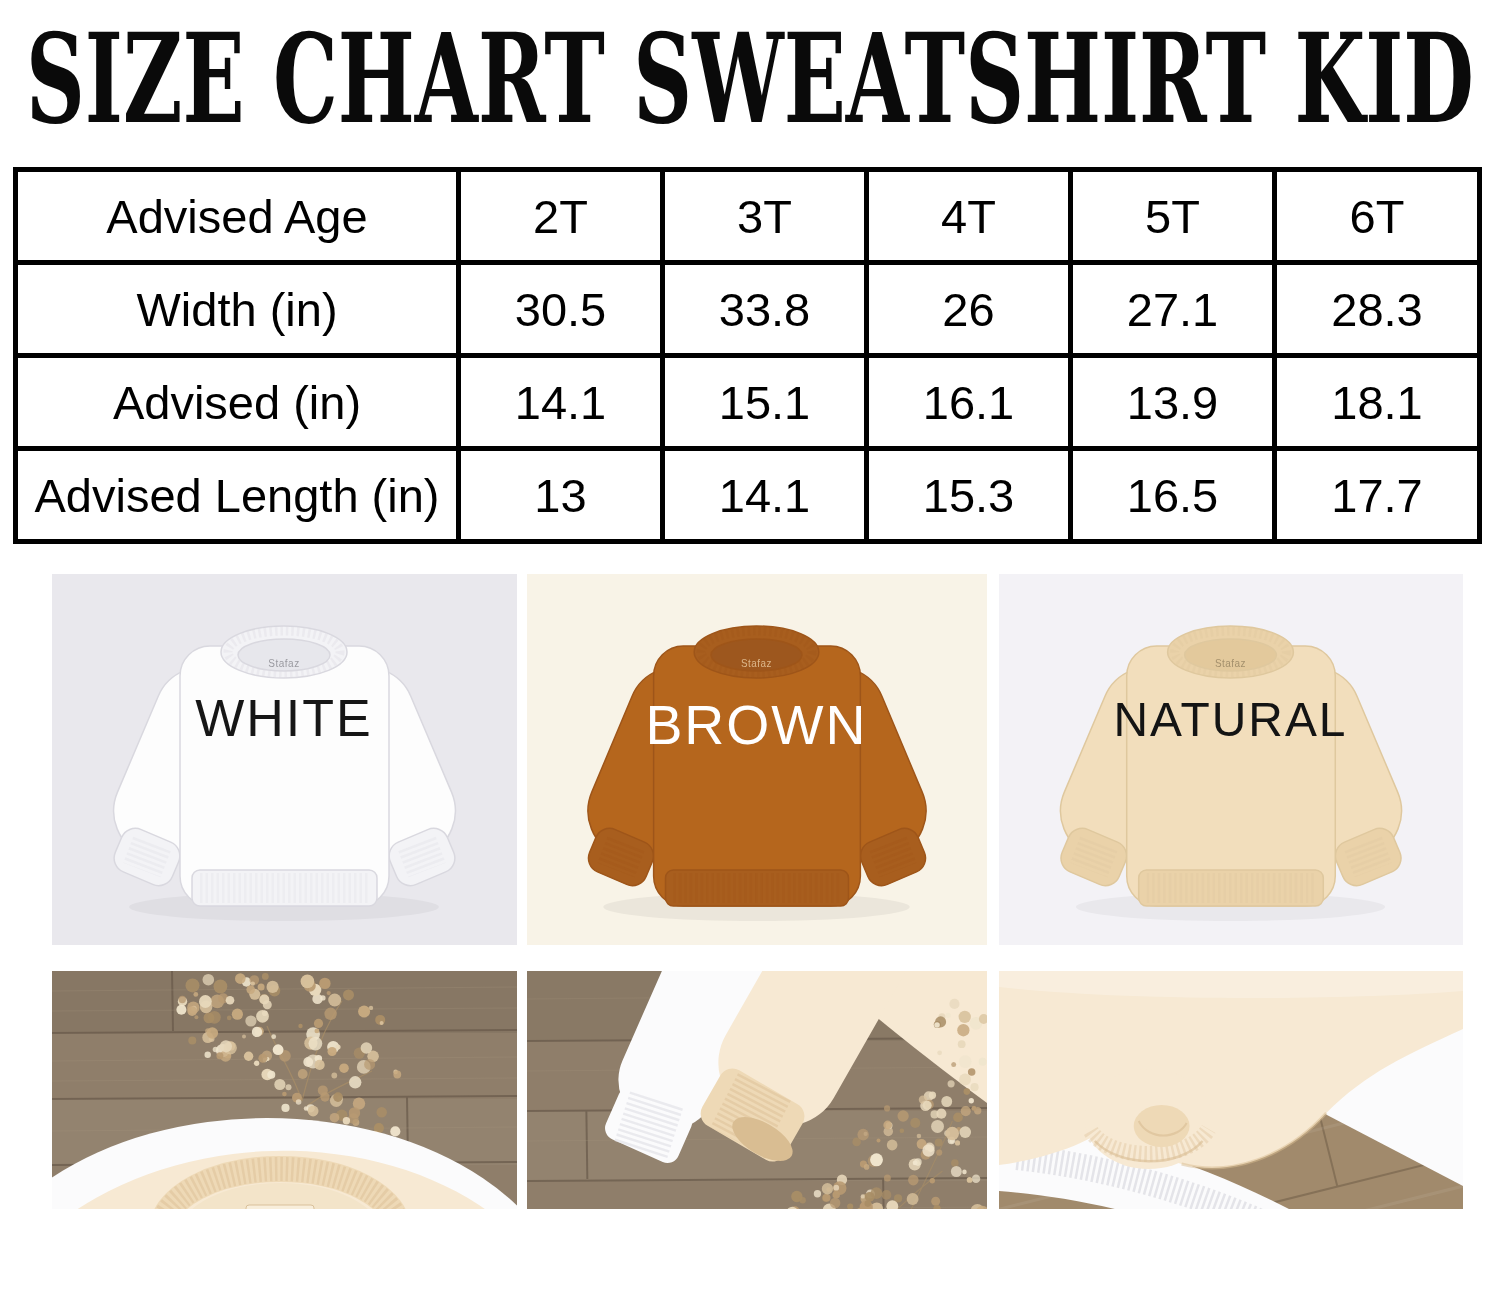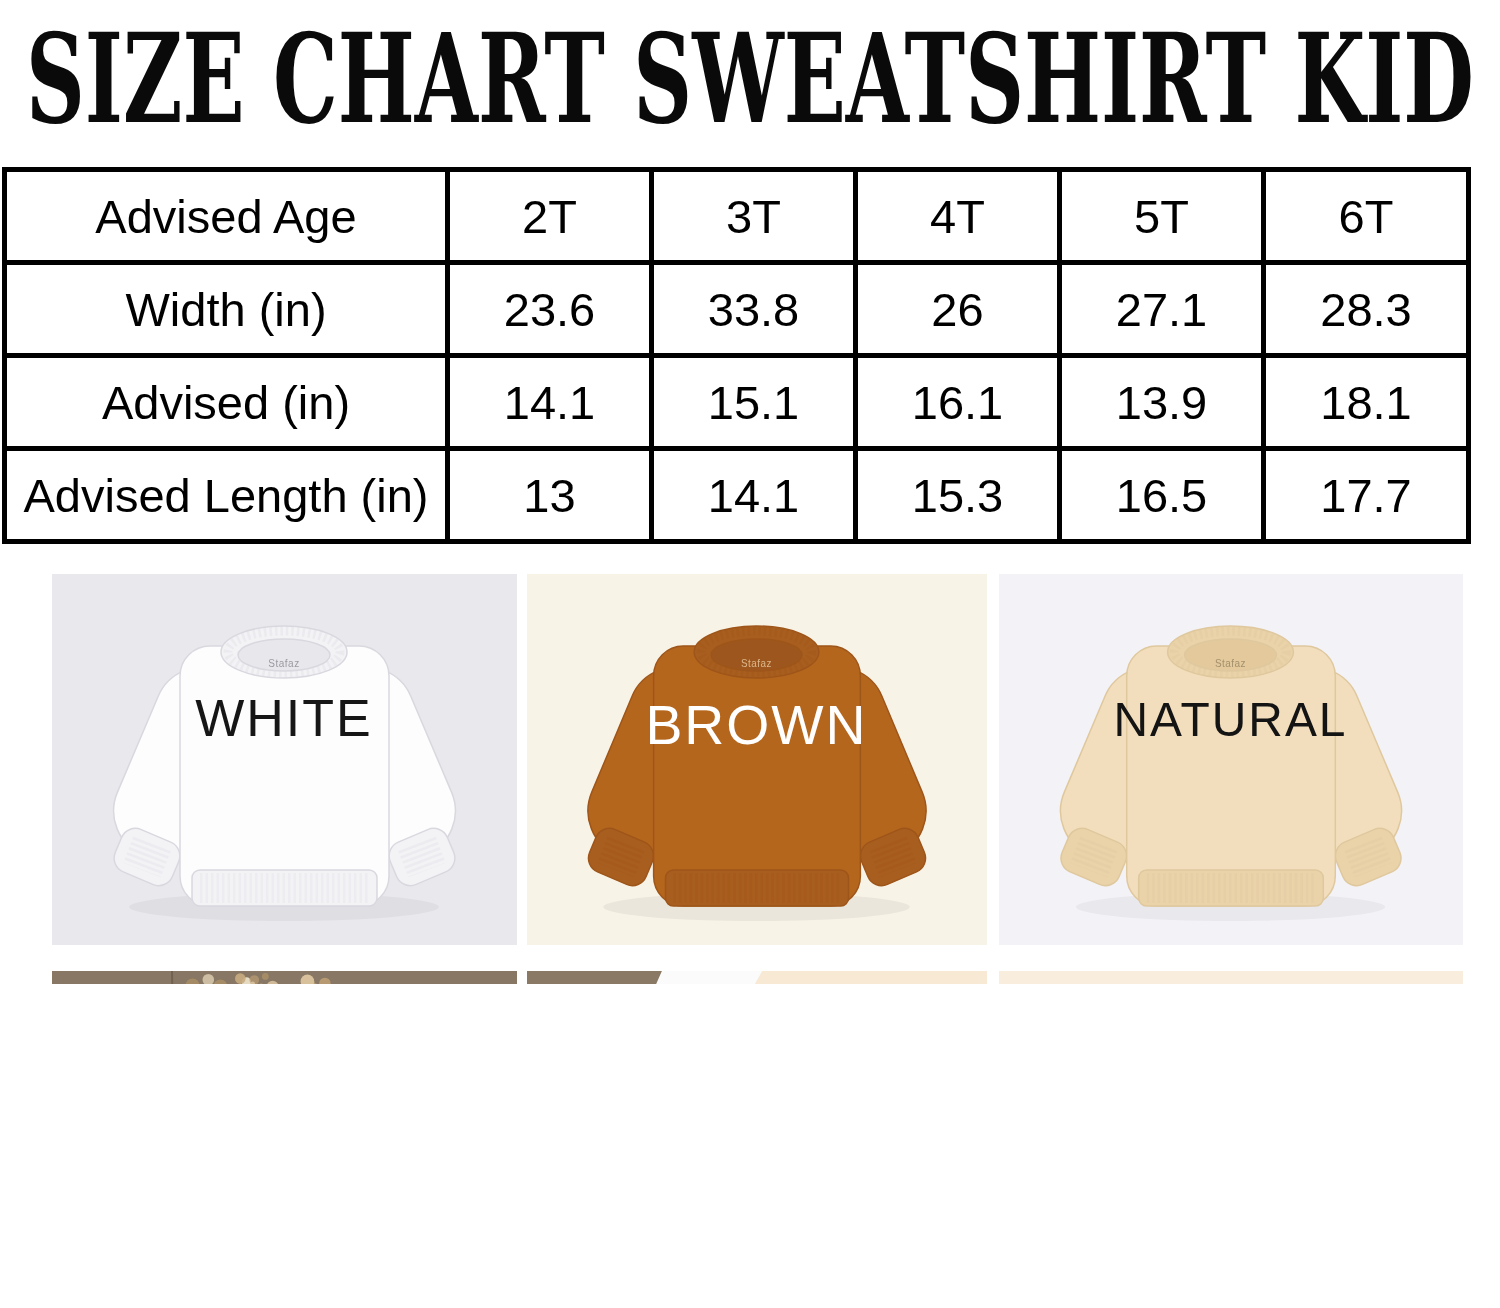--- a/index.html
+++ b/index.html
@@ -1,24 +1,24 @@
 <!DOCTYPE html>
 <html><head>
 <meta charset="utf-8">
 <style>
   html,body{margin:0;padding:0;background:#ffffff;}
-  .page{position:relative;width:1500px;height:984px;background:#ffffff;overflow:hidden;
+  .page{position:relative;width:1500px;height:1209px;background:#ffffff;overflow:hidden;
         font-family:"Liberation Sans",sans-serif;}
 
   
   .title-svg{position:absolute;left:0;top:20px;width:1500px;height:120px;}
   .title-svg text{font-family:"DejaVu Serif",serif;font-weight:700;fill:#0a0a0a;}
 
   
-  table.size-table{position:absolute;left:2px;top:167px;width:1464px;
+  table.size-table{position:absolute;left:13px;top:167px;width:1464px;
                    border-collapse:collapse;table-layout:fixed;background:#fff;}
   .size-table td{border:5px solid #000;height:88px;text-align:center;vertical-align:middle;
                  font-size:47px;color:#000;padding:0;font-family:"Liberation Sans",sans-serif;
                  overflow:hidden;white-space:nowrap;}
 
   
   .photo{position:absolute;display:block;}
   #p1{left:52px;  top:574px; width:465px; height:371px;}
   #p2{left:527px; top:574px; width:460px; height:371px;}
   #p3{left:999px; top:574px; width:464px; height:371px;}
@@ -54,21 +54,21 @@
       <tr>
         <td>Advised Age</td>
         <td>2T</td>
         <td>3T</td>
         <td>4T</td>
         <td>5T</td>
         <td>6T</td>
       </tr>
       <tr>
         <td>Width (in)</td>
-        <td>23.6</td>
+        <td>30.5</td>
         <td>33.8</td>
         <td>26</td>
         <td>27.1</td>
         <td>28.3</td>
       </tr>
       <tr>
         <td>Advised (in)</td>
         <td>14.1</td>
         <td>15.1</td>
         <td>16.1</td>

